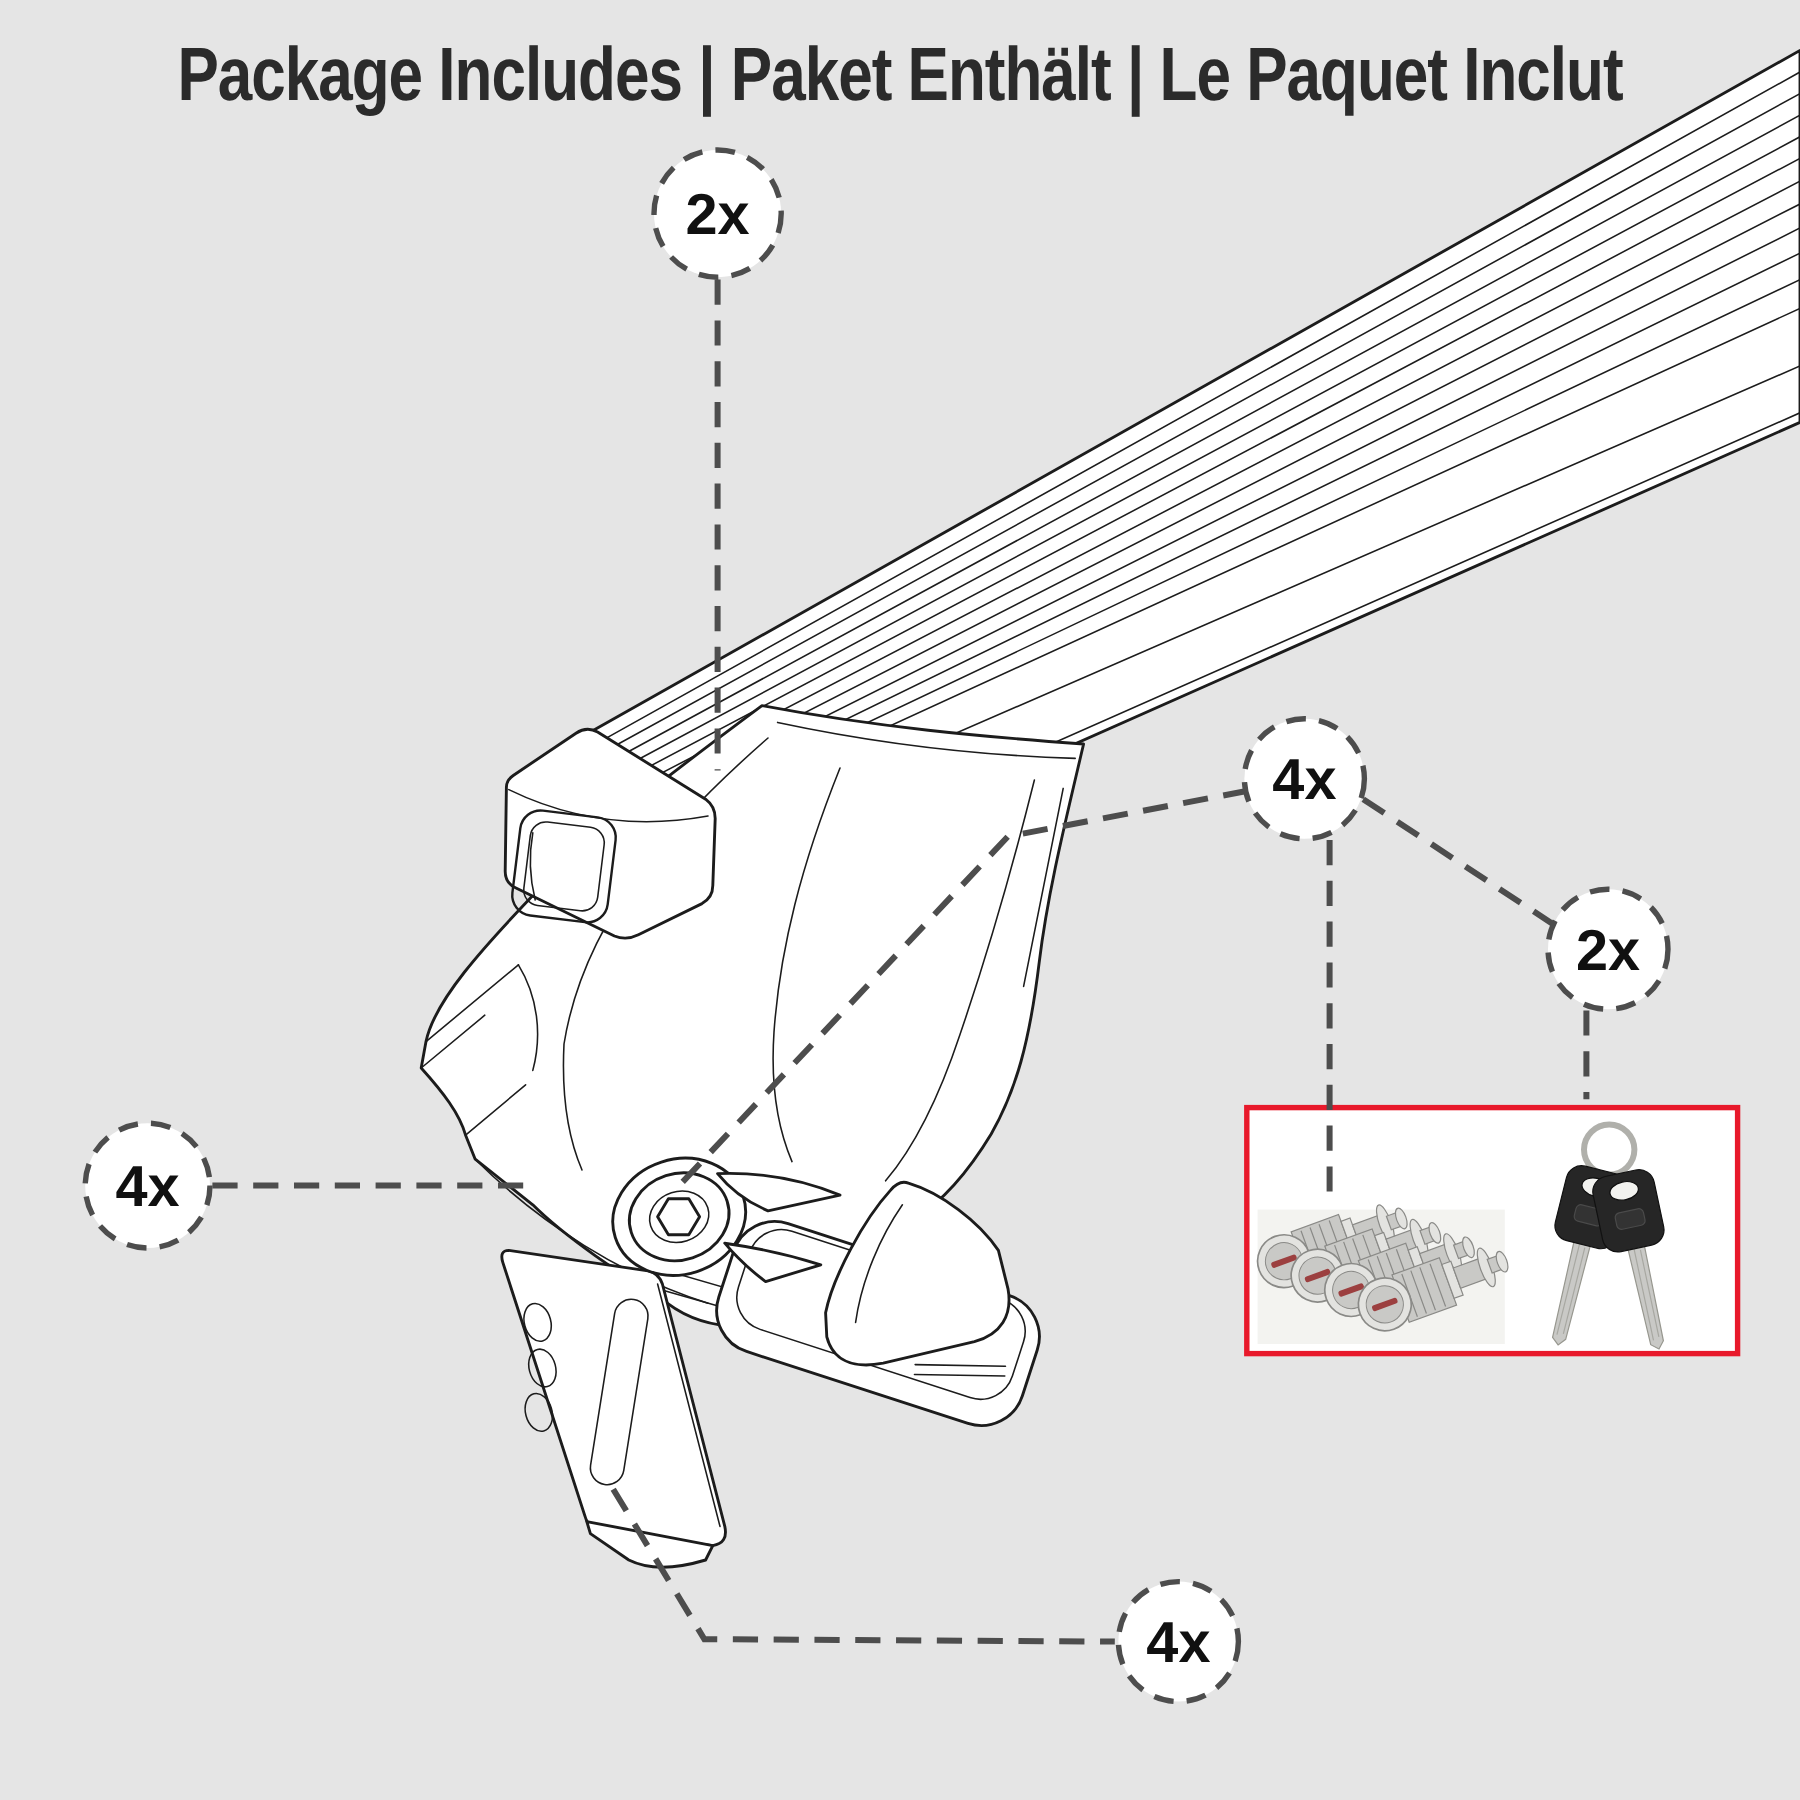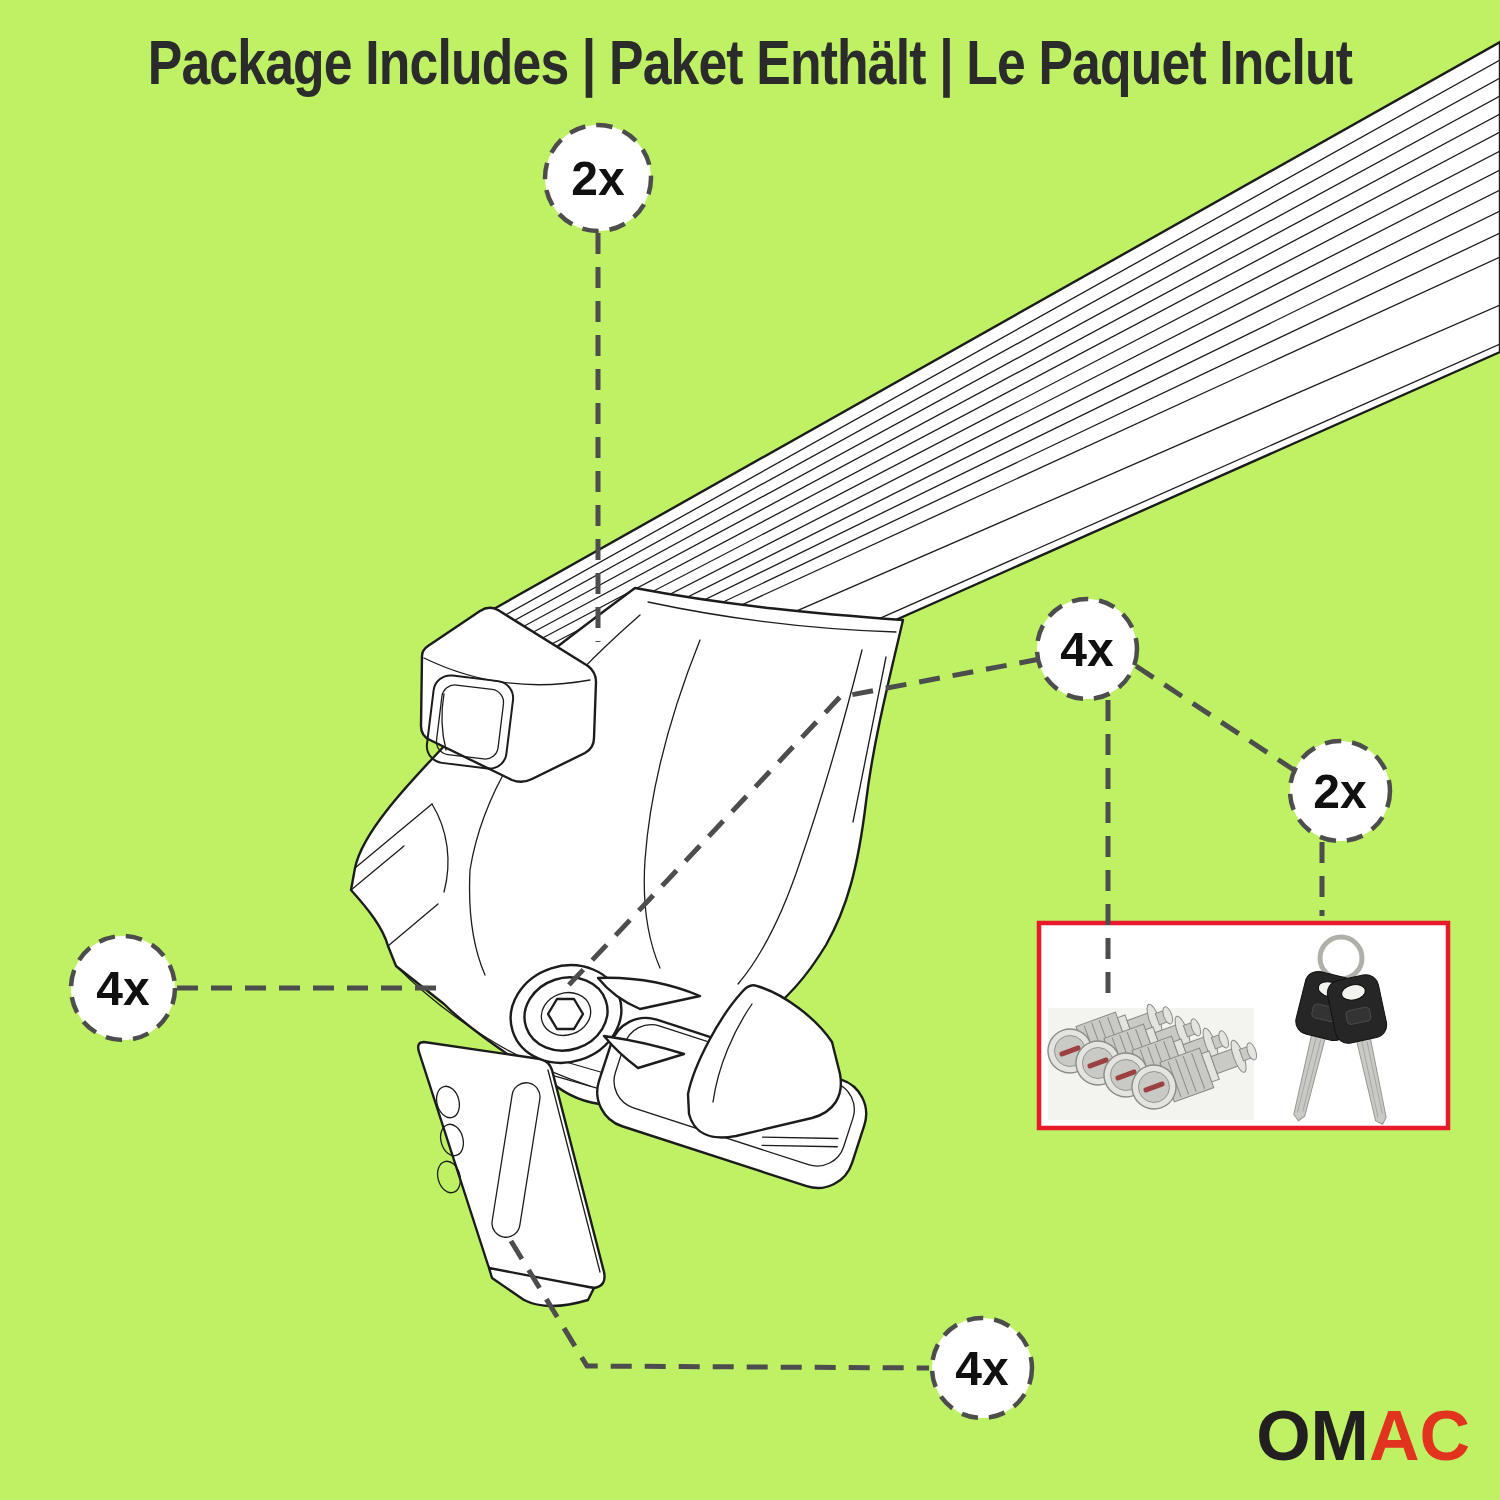--- a/index.html
+++ b/index.html
@@ -1,16 +1,16 @@
 <!DOCTYPE html>
 <html style="--line: #1c1c1c; --dash: #4d4d4d; --accent-red: #e8192b; --logo-black: #231f20; --logo-red: #e2331f; --metal-light: #e3e3e0; --metal-mid: #c9c9c6; --metal-dark: #8a8a87; --key-black: #262626; --photo-bg: #f3f3f0;"><head>
 <meta charset="utf-8">
 <style>
   html,body{margin:0;padding:0;background:#fff;width:1500px;height:1500px;overflow:hidden}
-  #stage{position:relative;width:1500px;height:1500px;background:#bef264;font-family:"Liberation Sans",sans-serif}
+  #stage{position:relative;width:1500px;height:1500px;background:#e5e5e5;font-family:"Liberation Sans",sans-serif}
   #title{position:absolute;top:26px;left:0;width:1500px;text-align:center;font-size:63px;font-weight:bold;color:#2b2b2b;letter-spacing:-1px;transform:scaleX(0.82);white-space:nowrap}
   svg{position:absolute;left:0;top:0}
   .ol{fill:#fff;stroke:var(--line);stroke-width:2.4;stroke-linejoin:round;stroke-linecap:round}
   .il{fill:none;stroke:var(--line);stroke-width:1.3;stroke-linejoin:round;stroke-linecap:round}
   .dash{fill:none;stroke:var(--dash);stroke-width:5;stroke-dasharray:21 13}
   .co{fill:#fff;stroke:var(--dash);stroke-width:4.5;stroke-dasharray:16.5 11}
   .cl{font-family:"Liberation Sans",sans-serif;font-size:48px;font-weight:bold;fill:#101010;text-anchor:middle}
   #logo{position:absolute;left:1230px;top:1396px;width:240px;text-align:right;font-size:70px;font-weight:bold;letter-spacing:0px}
   #logo .b{color:var(--logo-black)}
   #logo .r{color:var(--logo-red)}
@@ -226,14 +226,13 @@
       <text class="cl" x="123" y="1005">4x</text>
       <circle class="co" cx="1087" cy="649" r="50"></circle>
       <text class="cl" x="1087" y="666">4x</text>
       <circle class="co" cx="1340" cy="791" r="50"></circle>
       <text class="cl" x="1340" y="808">2x</text>
       <circle class="co" cx="982" cy="1368" r="50"></circle>
       <text class="cl" x="982" y="1385">4x</text>
     </g>
   </svg>
 
-  <div id="logo"><span class="b">OM</span><span class="r">AC</span></div>
 </div>
 
 </body></html>

